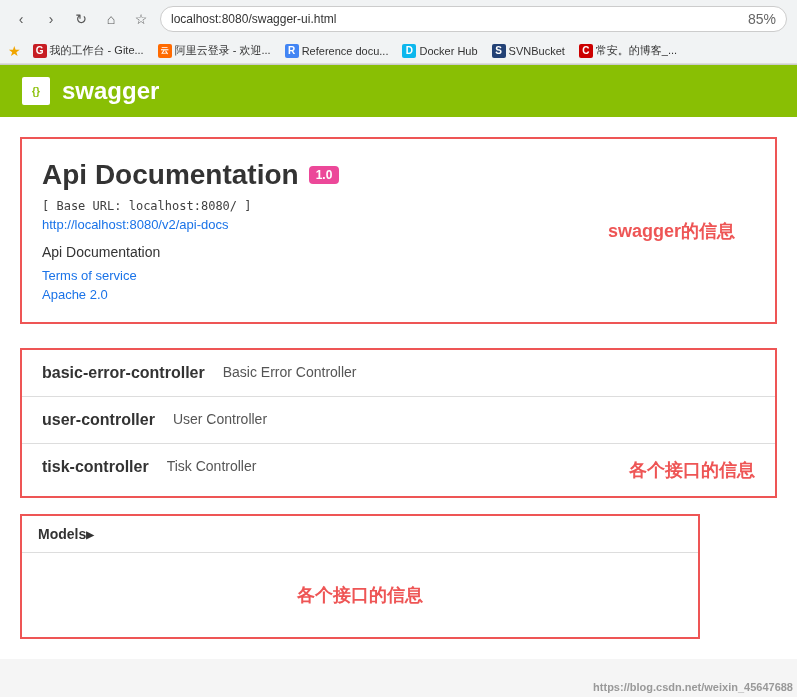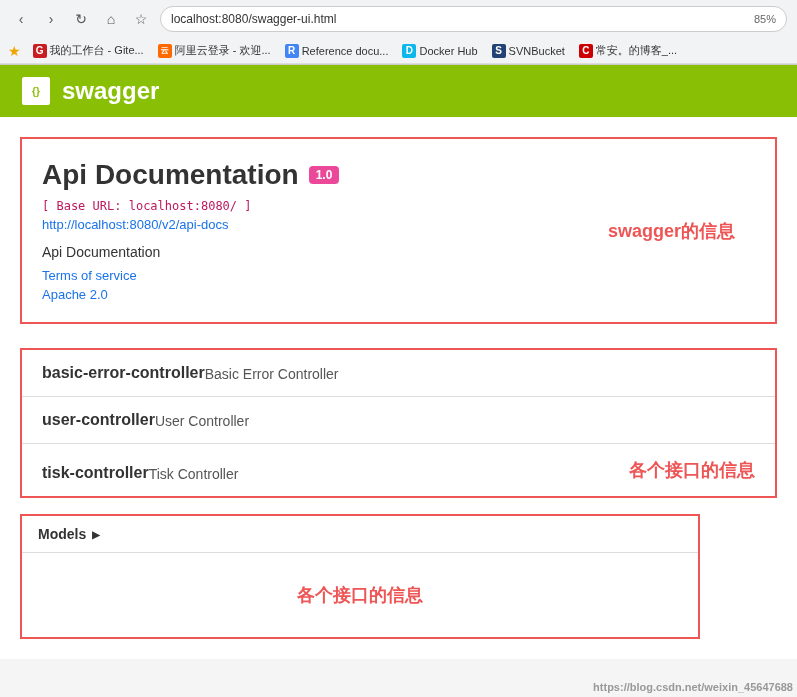--- a/index.html
+++ b/index.html
@@ -18,21 +18,21 @@
       width: 22px; height: 22px; border-radius: 50%; border: none;
       background: transparent; cursor: pointer; font-size: 14px; color: #555;
       display: flex; align-items: center; justify-content: center;
     }
     .address-bar {
       flex: 1; height: 26px; border-radius: 13px; border: 1px solid #ccc;
       background: white; padding: 0 10px; font-size: 12px; color: #333;
       display: flex; align-items: center; justify-content: space-between;
     }
     .address-text { font-size: 12px; color: #333; }
-    .zoom-text { font-size: 11px; color: #666; }
+    .zoom-text { font-size: 14px; color: #666; }
 
     
     .bookmarks-bar {
       display: flex; align-items: center; padding: 3px 8px; gap: 6px;
       background: #f1f3f4; border-bottom: 1px solid #ddd; overflow: hidden;
     }
     .bookmark-star { color: #f0a500; font-size: 14px; margin-right: 2px; }
     .bookmark-item {
       font-size: 11px; color: #333; white-space: nowrap; cursor: pointer;
       display: flex; align-items: center; gap: 3px; padding: 2px 4px;
@@ -79,21 +79,21 @@
       display: flex; align-items: center; gap: 10px; margin-bottom: 8px;
     }
     .api-title {
       font-size: 28px; font-weight: bold; color: #333;
     }
     .version-badge {
       background: #ec4899; color: white; border-radius: 4px;
       padding: 2px 7px; font-size: 12px; font-weight: bold;
     }
     .base-url {
-      font-size: 12px; color: #be185d; margin-bottom: 4px; font-family: monospace;
+      font-size: 12px; color: #404040; margin-bottom: 4px; font-family: monospace;
     }
     .api-docs-link {
       color: #1a73e8; font-size: 13px; text-decoration: none; display: block; margin-bottom: 12px;
     }
     .api-description {
       font-size: 14px; color: #333; margin-bottom: 8px;
     }
     .terms-link {
       color: #1a73e8; font-size: 13px; text-decoration: none; display: block; margin-bottom: 4px;
     }
@@ -106,40 +106,40 @@
     }
 
     
     .controllers-section {
       border: 2px solid #e55;
       margin-bottom: 16px; position: relative;
     }
     .controller-item {
       padding: 14px 20px;
       border-bottom: 1px solid #ddd;
-      display: flex; align-items: flex-end; gap: 0;
+      display: flex; align-items: flex-start; gap: 18px;
       cursor: pointer;
     }
     .controller-item:last-child { border-bottom: none; }
     .controller-name {
       font-size: 16px; font-weight: bold; color: #333;
     }
     .controller-desc {
       font-size: 14px; color: #555;
     }
 
     
     .models-section {
       border: 2px solid #e55;
       width: 680px; min-height: 100px; position: relative;
     }
     .models-header {
       padding: 10px 16px; border-bottom: 1px solid #ddd;
       font-size: 14px; font-weight: bold; color: #333;
-      cursor: pointer; display: flex; align-items: center; gap: 6px;
+      cursor: pointer; display: flex; align-items: center; gap: 0;
     }
     .models-body {
       padding: 30px; display: flex; align-items: center; justify-content: center;
       min-height: 80px;
     }
     .models-annotation-inner {
       color: #e55; font-size: 18px; font-weight: bold; text-align: center;
     }
 
     

